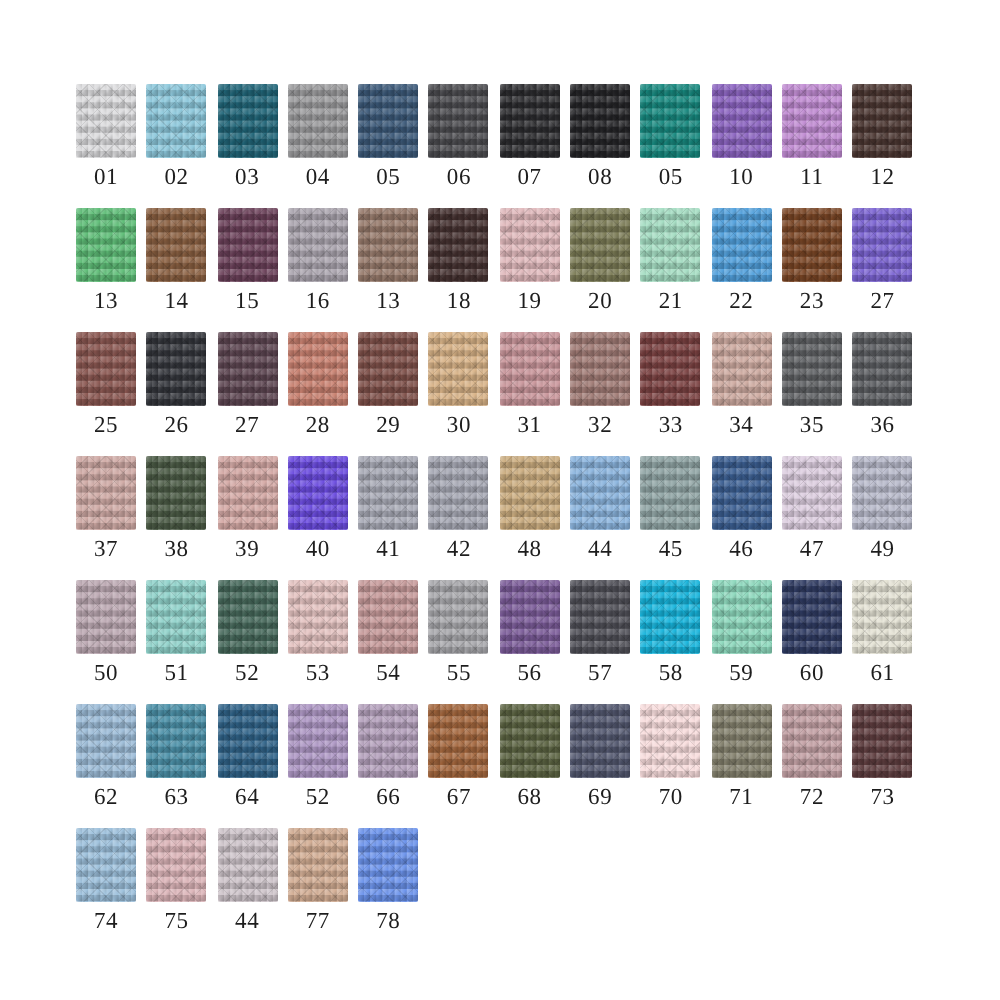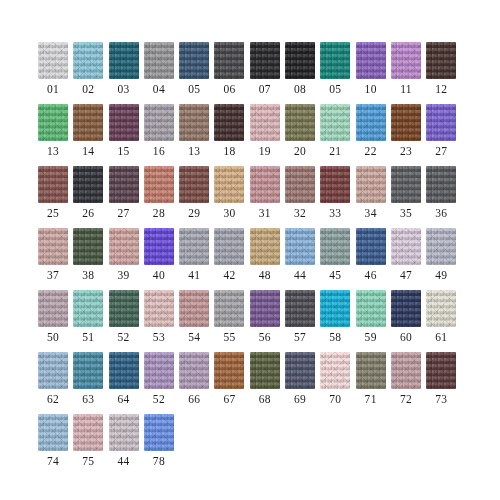--- a/index.html
+++ b/index.html
@@ -381,17 +381,21 @@
       </div>
       <div class="cell">
         <div class="swatch" style="background-color: rgb(220, 180, 184);"></div>
         <div class="label">75</div>
       </div>
       <div class="cell">
         <div class="swatch" style="background-color: rgb(206, 196, 202);"></div>
         <div class="label">44</div>
       </div>
       <div class="cell">
+        <div class="swatch" style="background-color: rgb(210, 172, 146);"></div>
+        <div class="label">77</div>
+      </div>
+      <div class="cell">
         <div class="swatch" style="background-color: rgb(106, 146, 236);"></div>
         <div class="label">78</div>
       </div>
     </div>
 </div>
 
 </body></html>

